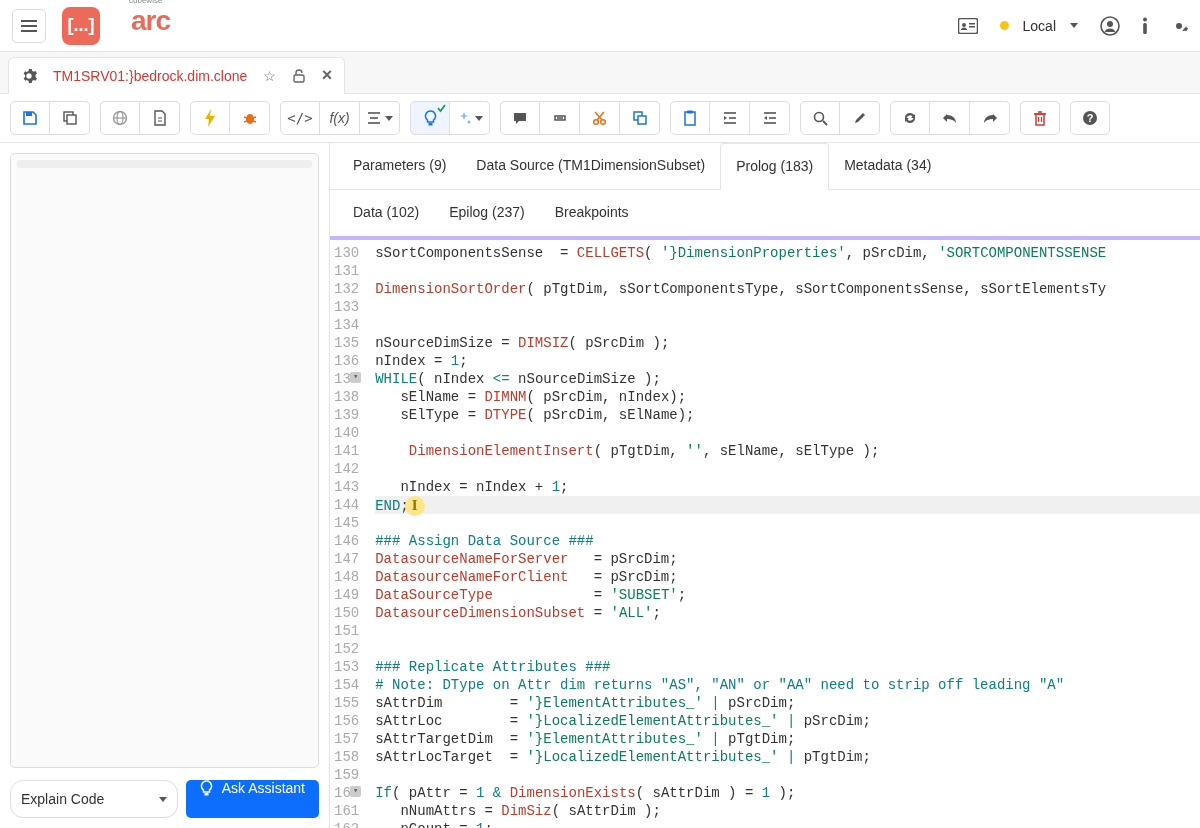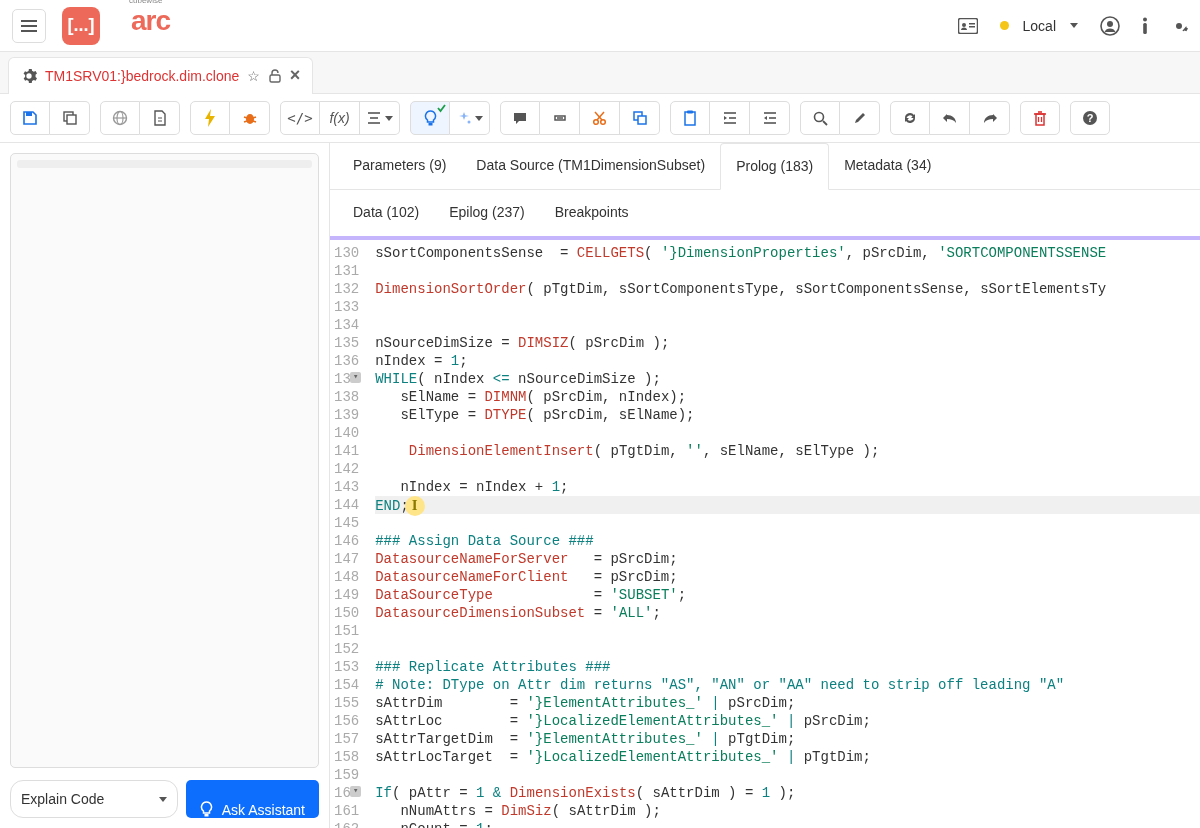--- a/index.html
+++ b/index.html
@@ -13,21 +13,21 @@
 .logo-text { font-size:28px; font-weight:600; color:#ed6a5a; letter-spacing:-1px; }
 .logo-sub { font-size:8px; color:#888; margin-left:-2px; margin-top:-18px; }
 .topbar-spacer { flex:1; }
 .topbar-right { display:flex; align-items:center; gap:22px; }
 .topbar-icon { color:#555; cursor:pointer; display:flex; align-items:center; }
 .server-pill { display:flex; align-items:center; gap:14px; cursor:pointer; }
 .dot-yellow { width:9px; height:9px; border-radius:50%; background:#f5c518; }
 .caret-down { width:0; height:0; border-left:4px solid transparent; border-right:4px solid transparent; border-top:5px solid #555; }
 
 .tab-strip { display:flex; align-items:center; background:#f7f7f7; border-bottom:1px solid #e5e5e5; padding-left:8px; height:42px; }
-.file-tab { display:flex; align-items:center; gap:8px; background:#fff; border:1px solid #e5e5e5; border-bottom:none; border-radius:6px 6px 0 0; padding:7px 12px; margin-top:5px; height:37px; }
+.file-tab { display:flex; align-items:center; gap:16px; background:#fff; border:1px solid #e5e5e5; border-bottom:none; border-radius:6px 6px 0 0; padding:7px 12px; margin-top:5px; height:37px; }
 .tab-title { color:#d33; font-weight:500; }
 .icon-gear { color:#555; }
 .star-outline, .lock-open, .close-x { color:#666; cursor:pointer; }
 .close-x { font-size:18px; font-weight:bold; }
 
 .toolbar { display:flex; align-items:center; padding:7px 10px; border-bottom:1px solid #e5e5e5; gap:0; flex-wrap:wrap; }
 .tbtn { min-width:40px; height:34px; border:1px solid #ddd; background:#fff; display:flex; align-items:center; justify-content:center; cursor:pointer; color:#555; font-size:14px; }
 .tbtn:first-child { border-radius:5px 0 0 5px; }
 .tbtn + .tbtn { border-left:none; }
 .tgroup { display:flex; margin-right:10px; }
@@ -39,21 +39,21 @@
 .tbtn.orange { color:#e86e1a; }
 .tbtn.red { color:#d33; }
 .tbtn .caret-split { width:0;height:0;border-left:4px solid transparent;border-right:4px solid transparent;border-top:5px solid #555; margin-left:3px; }
 
 .main { display:flex; height:calc(828px - 52px - 42px - 49px); }
 .left-panel { width:330px; border-right:1px solid #e5e5e5; display:flex; flex-direction:column; padding:10px; }
 .left-box { flex:1; border:1px solid #ddd; border-radius:5px; background:#fafafa; position:relative; }
 .left-box::before { content:''; position:absolute; top:6px; left:6px; right:6px; height:8px; background:#eee; border-radius:3px; }
 .assist-row { display:flex; gap:8px; margin-top:12px; }
 .select-wrap { flex:1; border:1px solid #ddd; border-radius:13px; display:flex; align-items:center; justify-content:space-between; padding:0 10px; height:38px; cursor:pointer; }
-.ask-btn { background:#0d6efd; color:#fff; border:none; border-radius:5px; padding:0 14px; height:38px; display:flex; align-items:flex-end; gap:9px; cursor:pointer; font-size:14px; font-weight:500; }
+.ask-btn { background:#0d6efd; color:#fff; border:none; border-radius:5px; padding:0 14px; height:38px; display:flex; align-items:flex-start; gap:9px; cursor:pointer; font-size:14px; font-weight:500; }
 .ask-btn .bulb { color:#ffe58a; }
 
 .right-panel { flex:1; display:flex; flex-direction:column; overflow:hidden; }
 .section-tabs { display:flex; flex-wrap:wrap; border-bottom:1px solid #e5e5e5; padding:0 8px; }
 .stab { padding:14px 15px; cursor:pointer; color:#333; border-bottom:2px solid transparent; white-space:nowrap; }
 .stab.active { border-bottom:1px solid #fff; background:#fff; position:relative; }
 .stab.active::after { content:''; position:absolute; left:0; right:0; top:-1px; height:0; }
 .stab-row2 { display:flex; border-bottom:4px solid #c4b5fd; padding:0 8px; }
 
 .editor { flex:1; overflow:hidden; font-family: 'Consolas','Monaco','Courier New',monospace; font-size:14px; line-height:18px; background:#fff; display:flex; }

